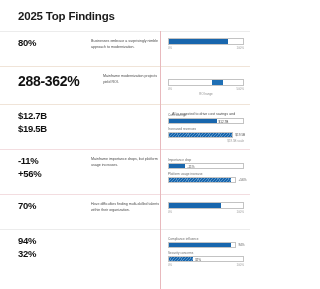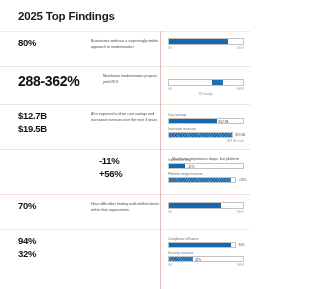--- a/index.html
+++ b/index.html
@@ -177,21 +177,21 @@
           </div>
           <div class="axis">
             <span>0%</span>
             <span>500%</span>
           </div>
           <div class="axis-center">ROI range</div>
         </div>
       </div>
     </div>
 
-    <div class="row alt" style="min-height:45px;">
+    <div class="row alt" style="min-height:45px;justify-content:space-between;">
       <div class="stat">
         <div>$12.7B</div>
         <div>$19.5B</div>
       </div>
       <div class="desc">AI is expected to drive cost savings and increased revenues over the next 3 years.</div>
       <div class="charts" style="top:8px;">
         <div class="grp">
           <div class="chart-label">Cost savings</div>
           <div class="bar-wrap">
             <div class="track sm">
@@ -208,21 +208,21 @@
             </div>
             <span class="vtext">$19.5B</span>
           </div>
           <div class="axis" style="justify-content:flex-end;">
             <span>$19.5B scale</span>
           </div>
         </div>
       </div>
     </div>
 
-    <div class="row alt2" style="min-height:45px;justify-content:flex-end;">
+    <div class="row alt2" style="min-height:45px;">
       <div class="stat">
         <div>-11%</div>
         <div>+56%</div>
       </div>
       <div class="desc">Mainframe importance drops, but platform usage increases.</div>
       <div class="charts" style="top:8px;">
         <div class="grp">
           <div class="chart-label">Importance drop</div>
           <div class="bar-wrap">
             <div class="track sm">

